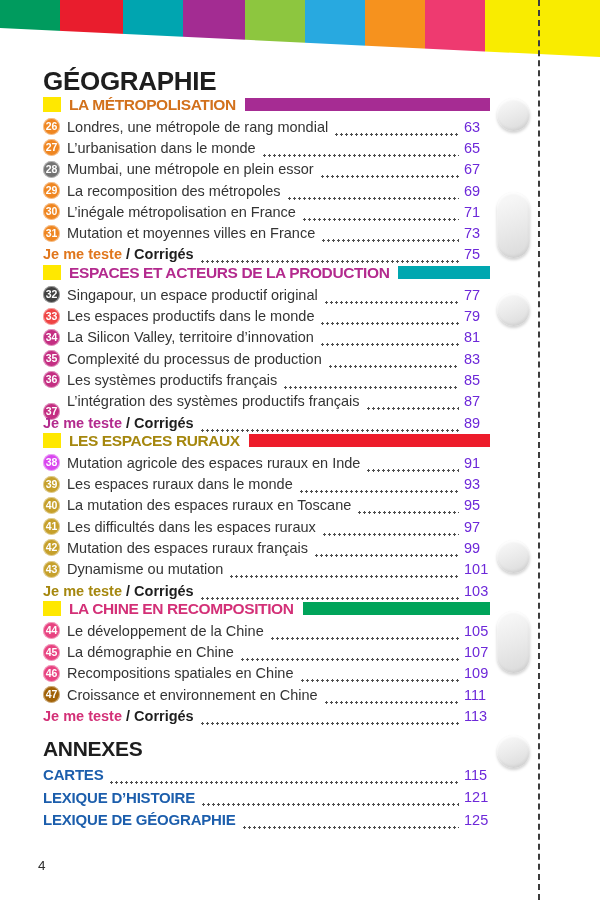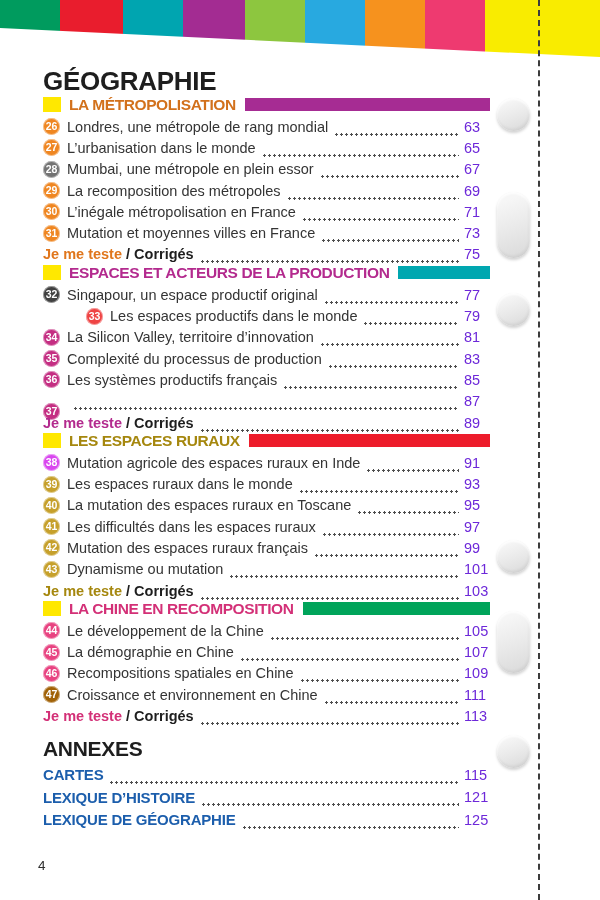--- a/index.html
+++ b/index.html
@@ -137,21 +137,21 @@
             <span class="sec-title" style="color: rgb(179, 42, 142);">ESPACES ET ACTEURS DE LA PRODUCTION</span>
             <span class="sec-bar" style="background: rgb(0, 167, 176);"></span>
           </div>
           <div class="row">
             <span class="badge" style="background: #404040;">32</span>
             <span class="lbl">Singapour, un espace productif original</span>
             <span class="leader"></span>
             <span class="pg">77</span>
           </div>
           <div class="row">
-            <span class="badge" style="background: #ef4444; margin-left: 43px;">33</span>
+            <span class="badge" style="background: #ef4444;">33</span>
             <span class="lbl">Les espaces productifs dans le monde</span>
             <span class="leader"></span>
             <span class="pg">79</span>
           </div>
           <div class="row">
             <span class="badge" style="background: rgb(196, 46, 130);">34</span>
             <span class="lbl">La Silicon Valley, territoire d’innovation</span>
             <span class="leader"></span>
             <span class="pg">81</span>
           </div>
@@ -162,20 +162,21 @@
             <span class="pg">83</span>
           </div>
           <div class="row">
             <span class="badge" style="background: rgb(196, 46, 130);">36</span>
             <span class="lbl">Les systèmes productifs français</span>
             <span class="leader"></span>
             <span class="pg">85</span>
           </div>
           <div class="row">
             <span class="badge" style="background: rgb(196, 46, 130); margin-top: 20px;">37</span>
+            <span class="lbl">L’intégration des systèmes productifs français</span>
             <span class="leader"></span>
             <span class="pg">87</span>
           </div>
           <div class="row">
             <span class="test-label" style="color: rgb(179, 42, 142);">Je me teste</span>
             <span class="test-suffix">/ Corrigés</span>
             <span class="leader"></span>
             <span class="pg">89</span>
           </div>
         </section>

